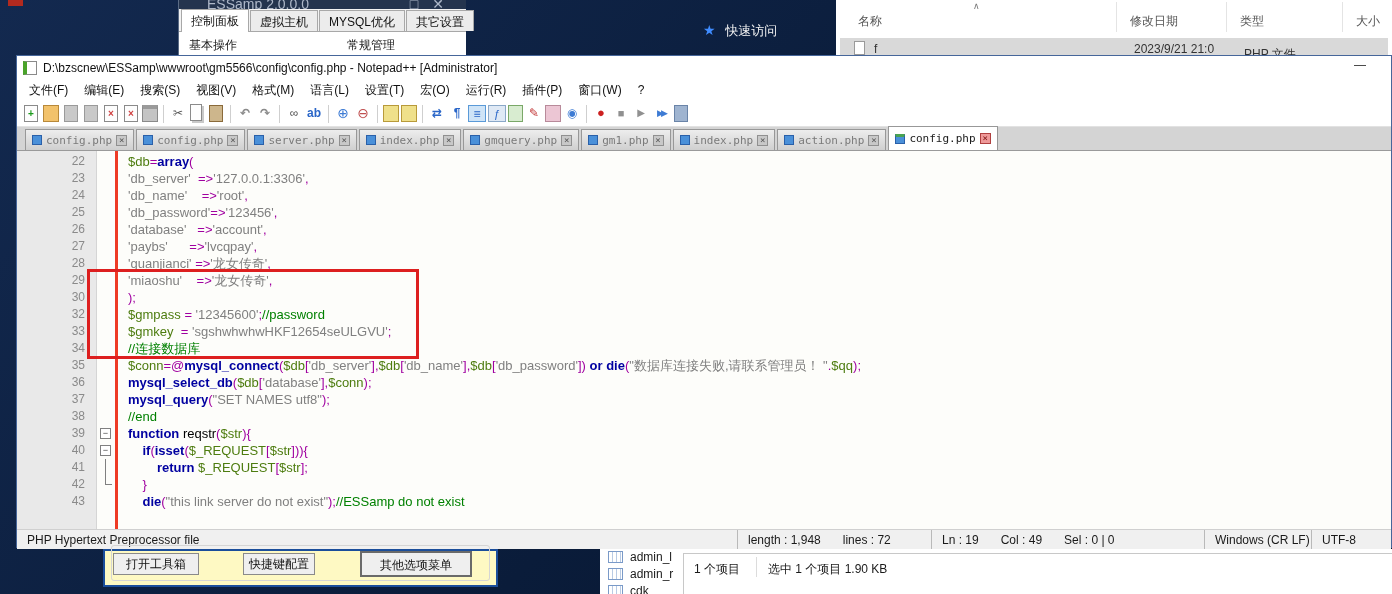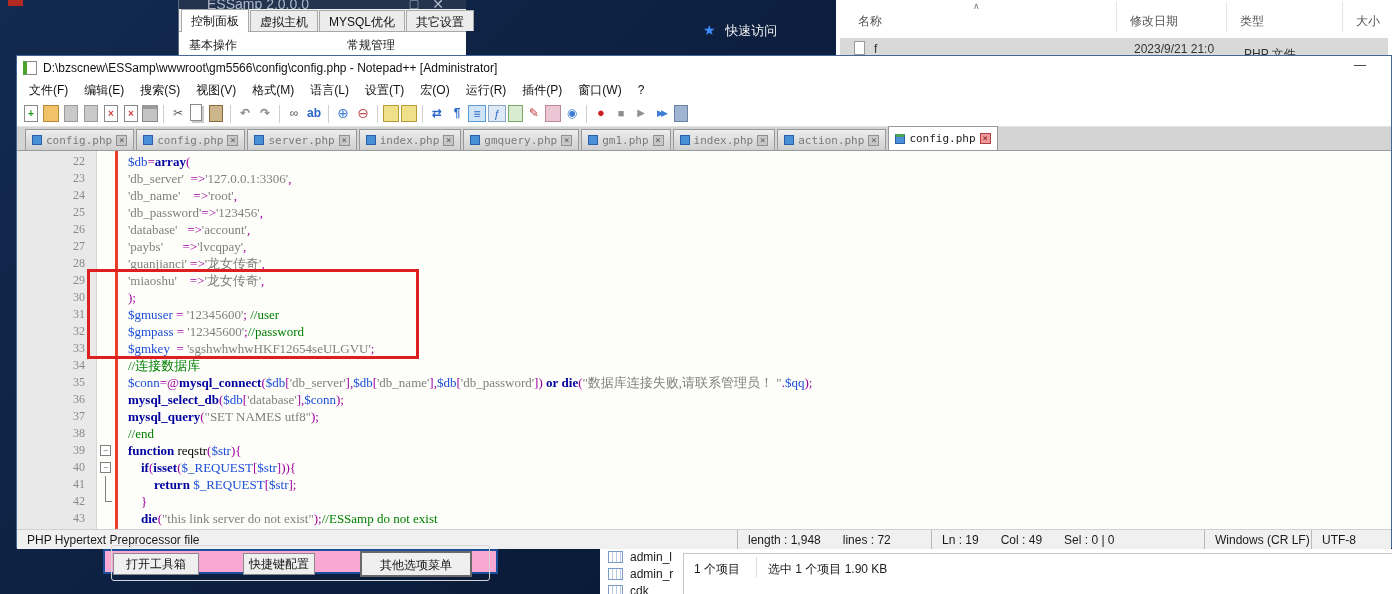--- a/index.html
+++ b/index.html
@@ -73,50 +73,50 @@
   #tab-bar { height:24px; background:#d4d4d4; display:flex; align-items:flex-end; padding-left:8px; border-bottom:1px solid #9a9a9a; }
   .tab { display:flex; align-items:center; gap:4px; height:21px; padding:0 6px; margin-right:2px;
          background:linear-gradient(#ededed,#cfcfcf); border:1px solid #989898; border-bottom:none;
          font-size:11px; color:#7a7a7a; font-family:"DejaVu Sans Mono",monospace; white-space:nowrap; }
   .tab.active { background:#fff; color:#1a1a1a; height:24px; position:relative; z-index:2; }
   .tab-floppy { width:10px; height:10px; background:#4a90d9; border:1px solid #2a60a9; }
   .tab.active .tab-floppy { background:#4a90d9; border-top:3px solid #4aa352; }
   .tab-close { width:11px; height:11px; background:#c8c8c8; border:1px solid #909090; font-size:9px; line-height:9px; text-align:center; color:#555; }
   .tab.active .tab-close { background:#e99; border-color:#b04040; color:#7a1010; }
 
-  #editor { position:relative; height:378px; background:#fdfdfa; overflow:hidden; font-family:Liberation Serif, serif; }
+  #editor { position:relative; height:378px; background:#fdfdfa; overflow:hidden; font-family:Liberation Sans, sans-serif; }
   .gutter-bg { position:absolute; left:0; top:0; bottom:0; width:80px; background:#e9e9e9; border-right:1px solid #d5d5d5; }
   .chg-line { position:absolute; left:98px; top:0; bottom:0; width:3px; background:#ee3b25; }
   #code-rows { position:relative; padding-top:2px; }
   .code-row { display:flex; height:17px; line-height:17px; }
   .c-ln { width:80px; padding-right:12px; text-align:right; font-size:12px; color:#8a8a8a; }
   .c-fold { width:18px; position:relative; }
   .c-fold .fbox { position:absolute; left:3px; top:3px; width:11px; height:11px; border:1px solid #808080; background:#fff; font-size:9px; line-height:9px; text-align:center; color:#404040; }
   .c-fold .fline { position:absolute; left:8px; top:0; bottom:0; width:1px; background:#808080; }
   .c-fold .fend { position:absolute; left:8px; top:0; height:9px; width:1px; background:#808080; }
   .c-fold .fend2 { position:absolute; left:8px; top:8px; width:7px; height:1px; background:#808080; }
   .c-txt { padding-left:13px; font-size:13px; white-space:pre; }
   .t-k { color:#0000a0; font-weight:bold; }
-  .t-v { color:#1d4ed8; }
+  .t-v { color:#4d7c0f; }
   .t-o { color:#a000a0; }
   .t-s { color:#808080; }
   .t-c { color:#008000; }
   .t-p { color:#000; }
 
   #red-anno { position:absolute; left:70px; top:213px; width:332px; height:90px; border:3px solid #dd1f1f; z-index:5; }
   #npp-tooltip { position:absolute; left:802px; top:101px; height:21px; background:#fff; border:1px solid #8a8a8a;
     font-size:12px; color:#222; line-height:19px; padding:0 7px; white-space:nowrap; z-index:6; box-shadow:1px 1px 2px rgba(0,0,0,.2); }
 
   #npp-status { height:20px; background:#f0f0f0; border-top:1px solid #d0d0d0; display:flex; font-size:12px; color:#1a1a1a; align-items:flex-start; }
   #npp-status .sec { border-left:1px solid #b9b9b9; height:100%; display:flex; align-items:center; padding:0 10px; white-space:nowrap; }
   #npp-status .sec.first { border-left:none; flex:1; }
   #npp-status .gap { margin-left:22px; }
 
   
-  #essamp-bottom { position:absolute; left:103px; top:549px; width:395px; height:25px; background:#f9a8d4; border:2px solid #1b4e9b; }
+  #essamp-bottom { position:absolute; left:103px; top:549px; width:395px; height:38px; background:#fef9c3; border:2px solid #1b4e9b; }
   #essamp-bottom .group { position:absolute; left:6px; right:6px; top:-6px; height:36px; border:1px solid #d5d5d5; border-radius:3px; }
   .es-btn { position:absolute; background:#efefef; border:1px solid #8a8a8a; font-size:12px; color:#111; text-align:center; }
   #btn-toolbox { left:8px; top:2px; width:86px; height:22px; line-height:21px; }
   #btn-hotkey { left:138px; top:2px; width:72px; height:22px; line-height:21px; }
   #btn-other { left:255px; top:0; width:112px; height:26px; line-height:24px; border:2px solid #6a6a6a; }
 
   
   #db-panel { position:absolute; left:600px; top:549px; width:792px; height:45px; background:#fff; overflow:hidden; }
   .db-row { position:absolute; left:8px; display:flex; align-items:center; gap:7px; font-size:12px; color:#1a1a1a; height:16px; }
   .tbl-icon { width:15px; height:12px; border:1px solid #7a9ac8; background:
@@ -323,25 +323,20 @@
           <span class="c-ln">29</span>
           <span class="c-fold"></span>
           <span class="c-txt"><span class="t-s">'miaoshu'</span><span class="t-p">    </span><span class="t-o">=&gt;</span><span class="t-s">'龙女传奇'</span><span class="t-o">,</span></span>
         </div>
         <div class="code-row">
           <span class="c-ln">30</span>
           <span class="c-fold"></span>
           <span class="c-txt"><span class="t-o">);</span></span>
         </div>
         <div class="code-row">
-          <span class="c-ln">31</span>
-          <span class="c-fold"></span>
-          <span class="c-txt"><span class="t-v">$gmuser</span><span class="t-p"> </span><span class="t-o">=</span><span class="t-p"> </span><span class="t-s">'12345600'</span><span class="t-o">;</span><span class="t-p"> </span><span class="t-c">//user</span></span>
-        </div>
-        <div class="code-row">
           <span class="c-ln">32</span>
           <span class="c-fold"></span>
           <span class="c-txt"><span class="t-v">$gmpass</span><span class="t-p"> </span><span class="t-o">=</span><span class="t-p"> </span><span class="t-s">'12345600'</span><span class="t-o">;</span><span class="t-c">//password</span></span>
         </div>
         <div class="code-row">
           <span class="c-ln">33</span>
           <span class="c-fold"></span>
           <span class="c-txt"><span class="t-v">$gmkey</span><span class="t-p">  </span><span class="t-o">=</span><span class="t-p"> </span><span class="t-s">'sgshwhwhwHKF12654seULGVU'</span><span class="t-o">;</span></span>
         </div>
         <div class="code-row">

